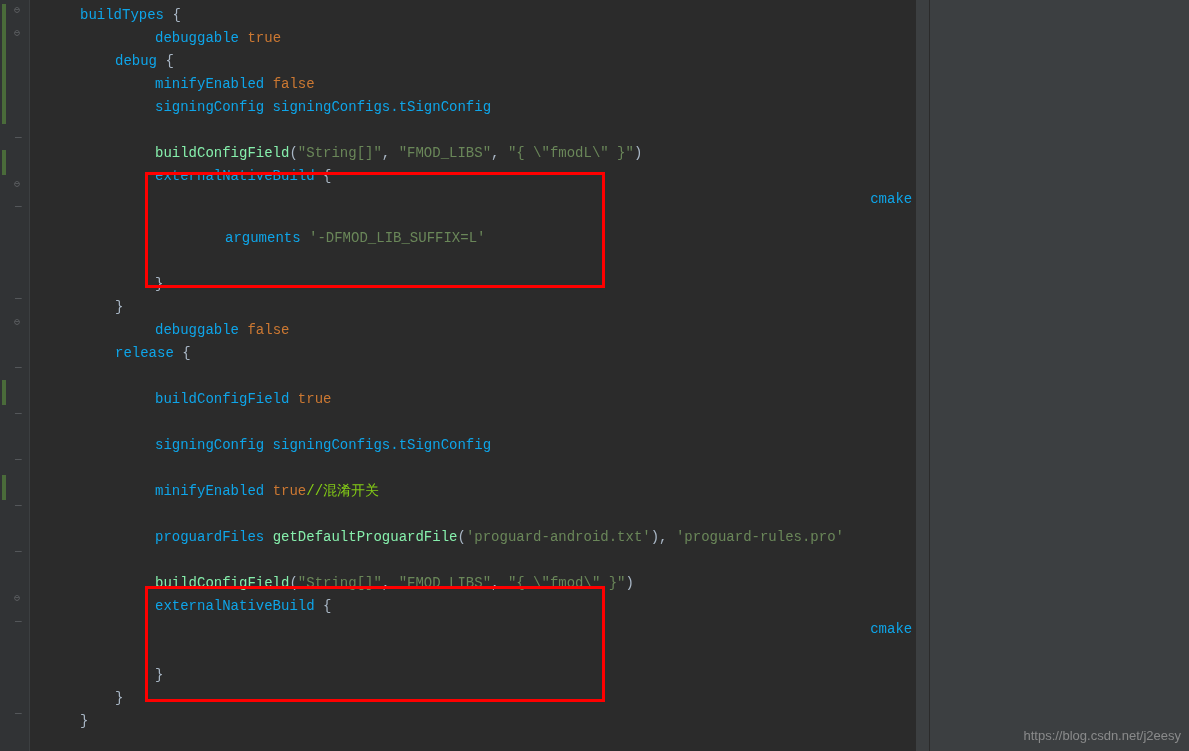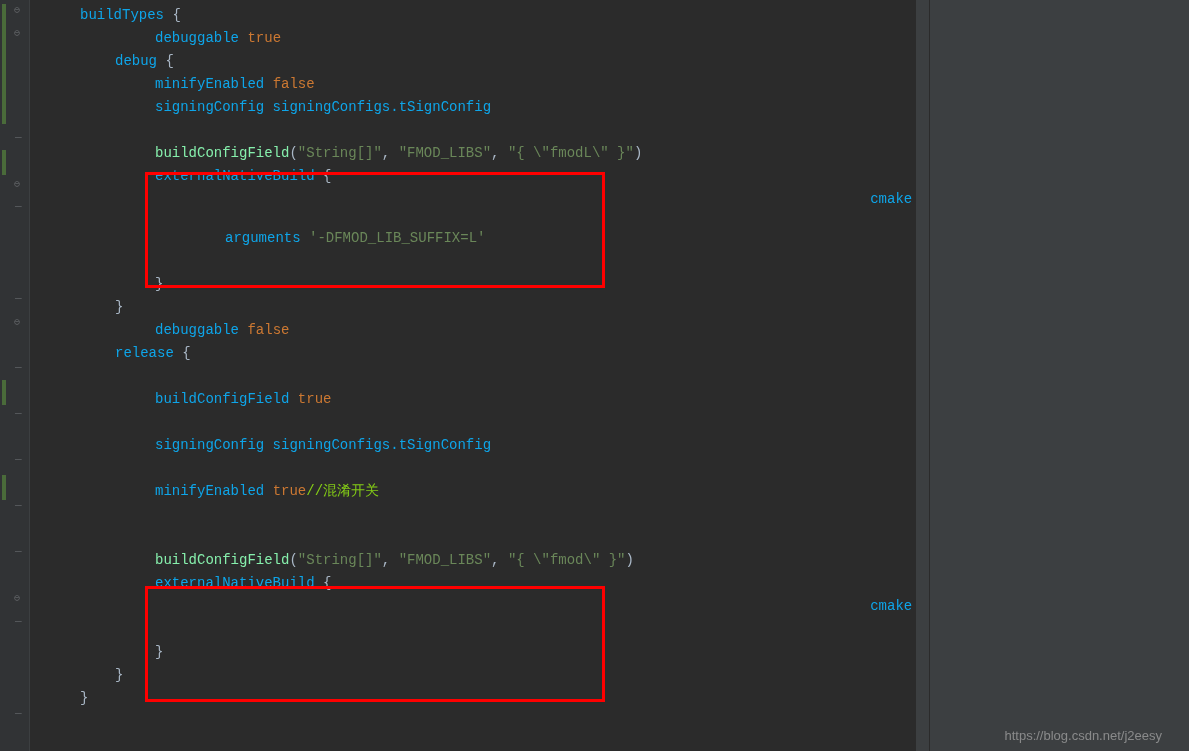--- a/index.html
+++ b/index.html
@@ -88,21 +88,21 @@
       right: 0;
       top: 0;
       width: 14px;
       height: 100%;
       background: #3c3f41;
       border-left: 1px solid #2b2b2b;
     }
     .watermark {
       position: absolute;
       bottom: 8px;
-      right: 27px;
+      right: 8px;
       color: #aaaaaa;
       font-size: 13px;
       font-family: Arial, sans-serif;
       opacity: 0.7;
     }
     .right-panel {
       width: 260px;
       background: #3c3f41;
       border-left: 1px solid #2b2b2b;
     }
@@ -149,20 +149,21 @@
     <div class="line indent2"><span class="brace">}</span></div>
     <div class="line indent3"><span class="ident">debuggable </span><span class="kw">false</span></div>
     <div class="line indent2"><span class="ident">release</span><span class="brace"> {</span></div>
     <div class="line"></div>
     <div class="line indent3"><span class="ident">buildConfigField </span><span class="kw">true</span></div>
     <div class="line"></div>
     <div class="line indent3"><span class="ident">signingConfig signingConfigs.tSignConfig</span></div>
     <div class="line"></div>
     <div class="line indent3"><span class="ident">minifyEnabled </span><span class="kw">true</span><span class="comment">//混淆开关</span></div>
     <div class="line"></div>
+    <div class="line indent3"><span class="ident">proguardFiles </span><span class="method">getDefaultProguardFile</span><span>(</span><span class="string">'proguard-android.txt'</span><span>), </span><span class="string">'proguard-rules.pro'</span></div>
     <div class="line"></div>
     <div class="line indent3"><span class="method">buildConfigField</span><span>(</span><span class="string">"String[]"</span><span>, </span><span class="string">"FMOD_LIBS"</span><span>, </span><span class="string">"{ \"fmod\" }"</span><span>)</span></div>
     <div class="line indent3"><span class="ident">externalNativeBuild</span><span class="brace"> {</span></div>
     <div class="line indent4"><span class="ident">cmake</span><span class="brace"> {</span></div>
     <div class="line indent4"><span class="brace">}</span></div>
     <div class="line indent3"><span class="brace">}</span></div>
     <div class="line indent2"><span class="brace">}</span></div>
     <div class="line indent1"><span class="brace">}</span></div>
 
     <div class="red-box red-box-1"></div>

